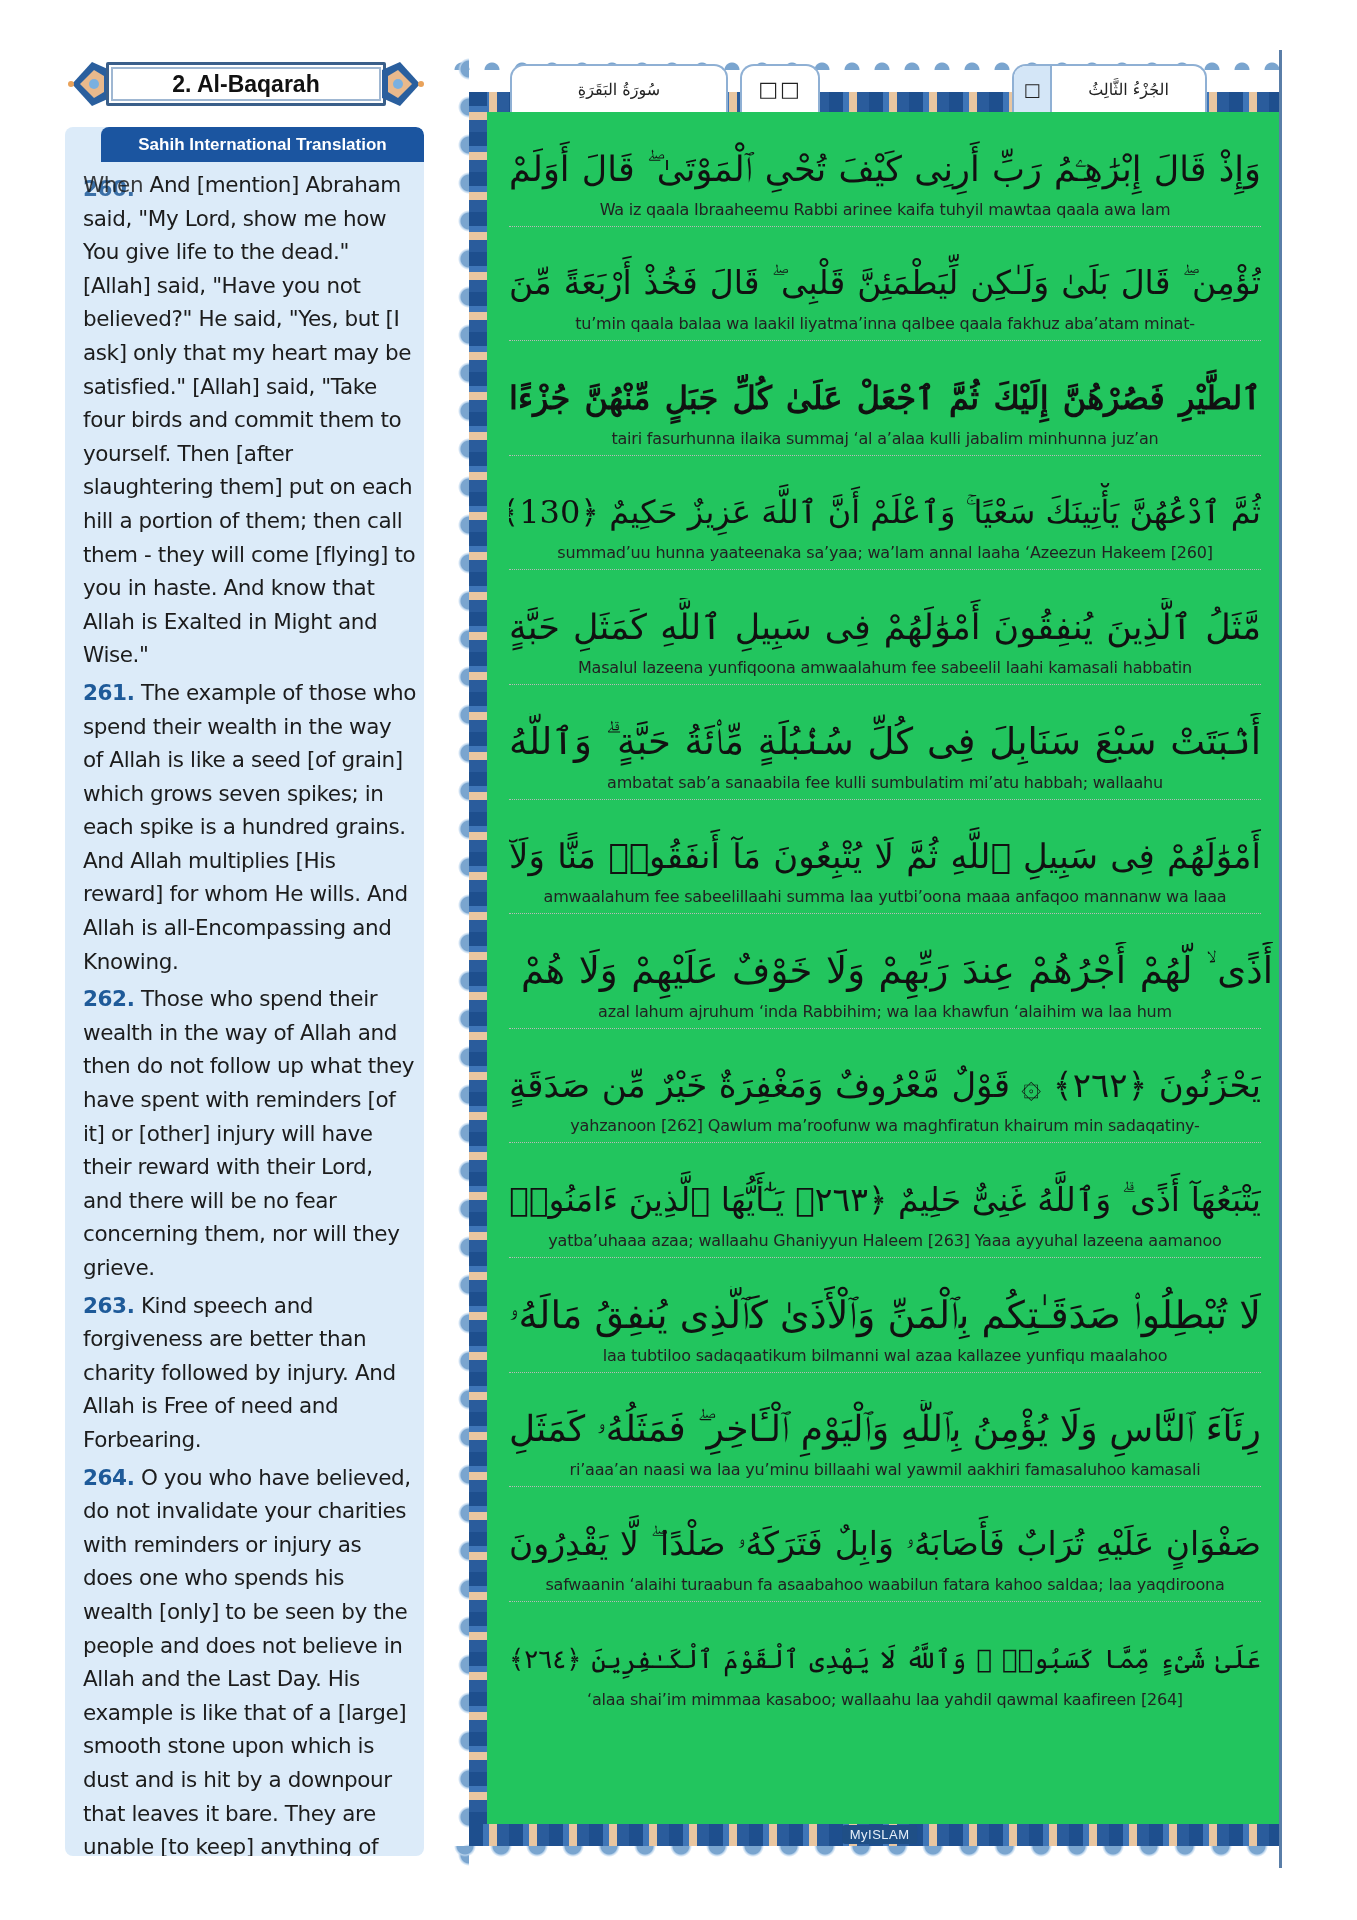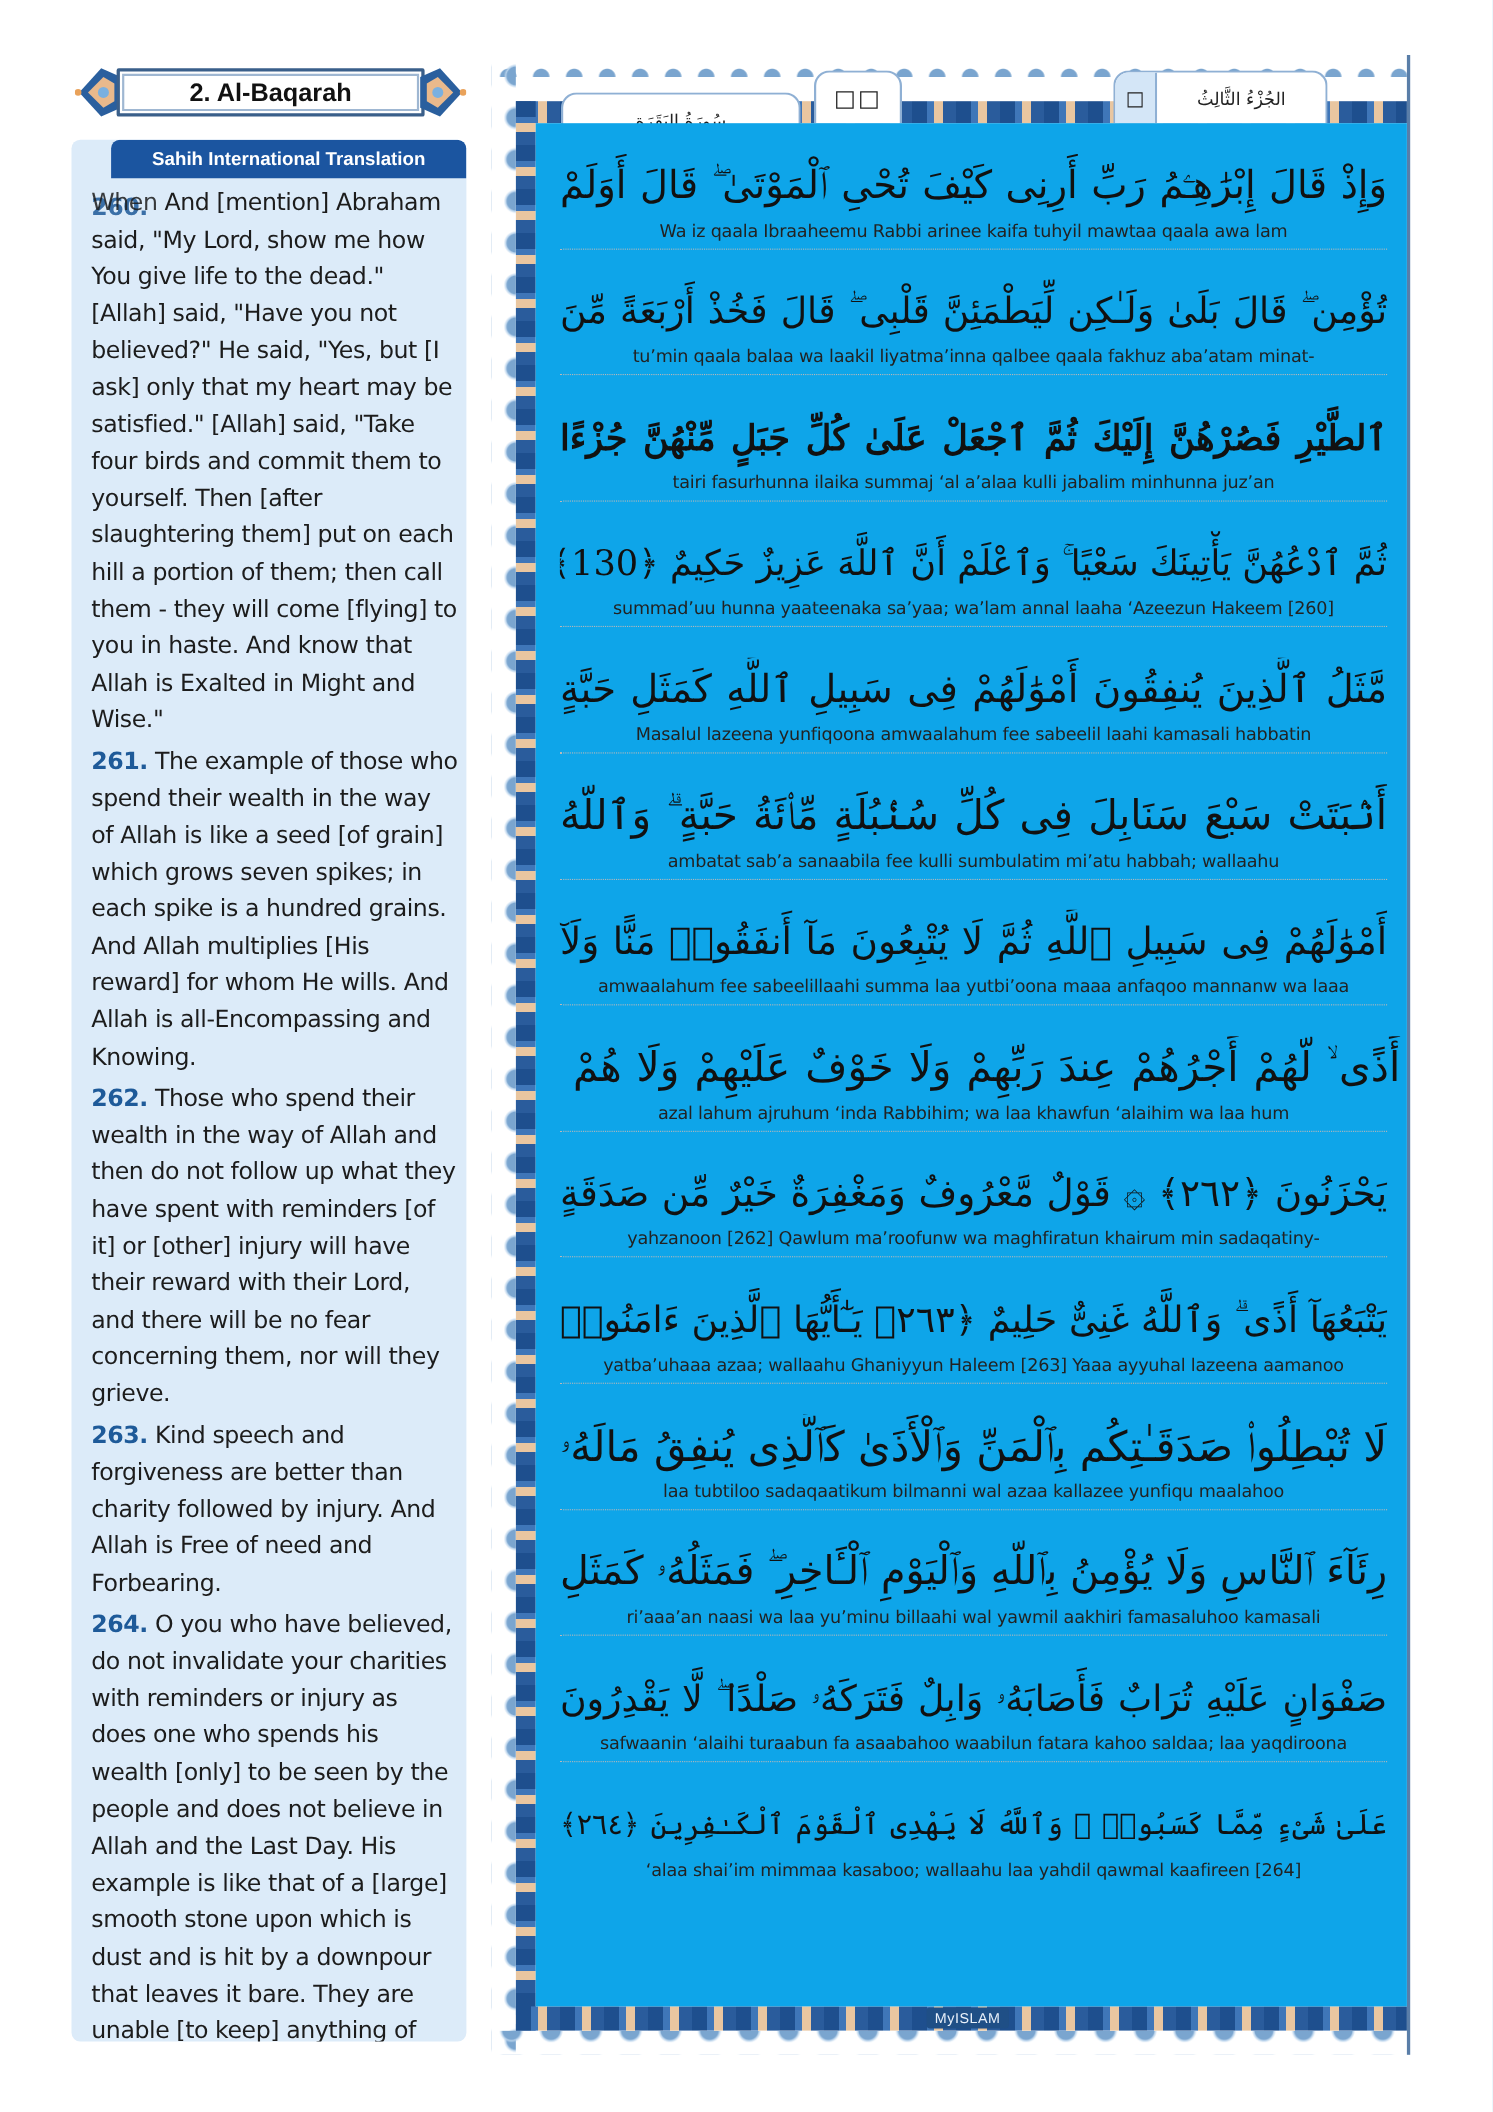--- a/index.html
+++ b/index.html
@@ -74,35 +74,35 @@
     position: absolute; left: 50%; bottom: 24px; transform: translateX(-30%);
     background: #1f4f86; color: #e8f0fa; font-family: "Liberation Sans", sans-serif;
     font-size: 13px; padding: 2px 8px; border-radius: 3px; letter-spacing: 0.5px;
   }
 
   .tab {
     position: absolute; top: 14px; height: 48px; background: #fff;
     border: 2px solid #8fb0d4; border-bottom: none; border-radius: 14px 14px 0 0;
     display: flex; align-items: center; justify-content: center;
   }
-  .tab-surah { left: 63px; width: 218px; margin-top: 20px; }
+  .tab-surah { left: 63px; width: 218px; }
   .tab-page { left: 293px; width: 80px; }
   .tab-juz { left: 565px; width: 195px; padding-left: 38px; }
   .tab-arabic { font-family: "DejaVu Serif", serif; font-size: 16px; color: #222; direction: rtl; }
   .tab-placeholder { font-family: "DejaVu Sans", sans-serif; font-size: 21px; color: #222; letter-spacing: 2px; }
   .juz-num-box {
     position: absolute; left: 0; top: 0; bottom: 0; width: 38px;
     background: #d4e6f7; border-right: 2px solid #8fb0d4; border-radius: 12px 0 0 0;
     display: flex; align-items: center; justify-content: center;
     font-size: 18px; color: #222;
   }
 
   .page-area {
     position: absolute; left: 40px; right: 3px; top: 62px; bottom: 44px;
-    background: #0ea5e9; padding: 0 18px 0 22px;
+    background: #22c55e; padding: 0 18px 0 22px;
   }
   .line {
     height: 114.6px; border-bottom: 1.5px dotted #b9b9b9;
     display: flex; flex-direction: column; align-items: center; justify-content: flex-end;
     padding-bottom: 4px;
   }
   .line:last-child { border-bottom: none; }
   .arabic {
     font-family: "DejaVu Serif", serif; font-size: 40px; line-height: 58px;
     direction: rtl; text-align: justify; width: 100%; text-align-last: justify;

